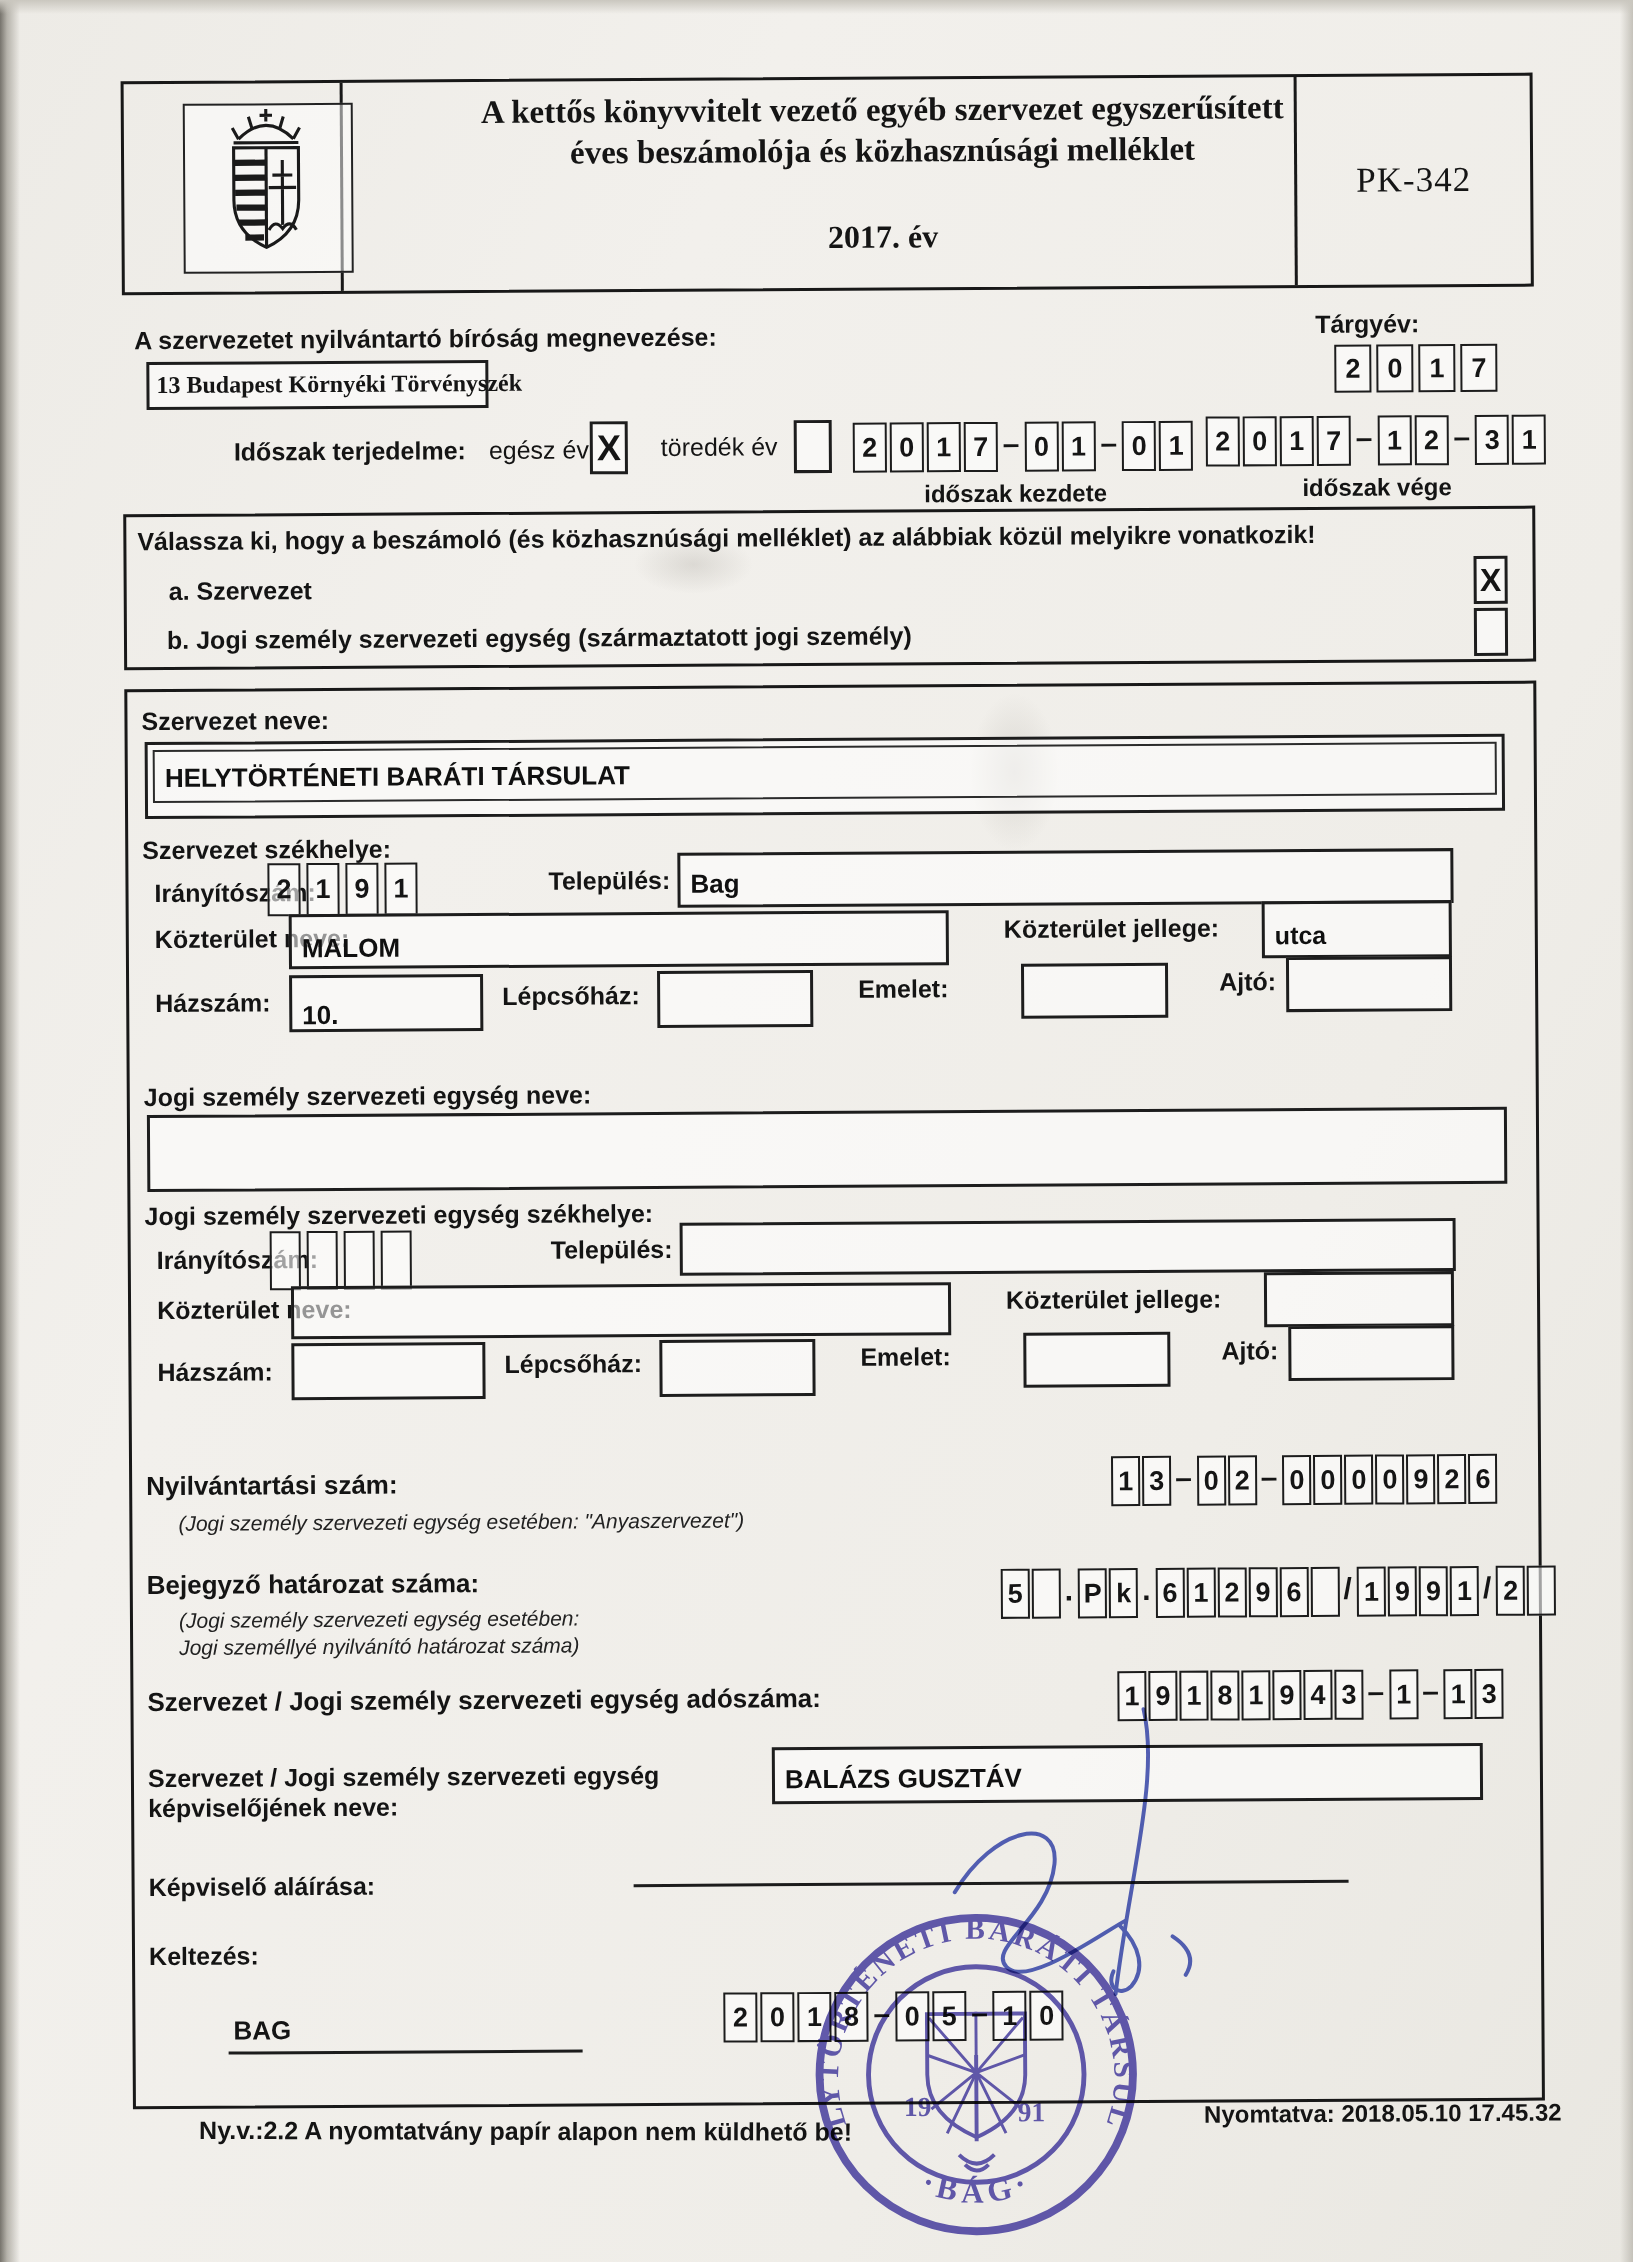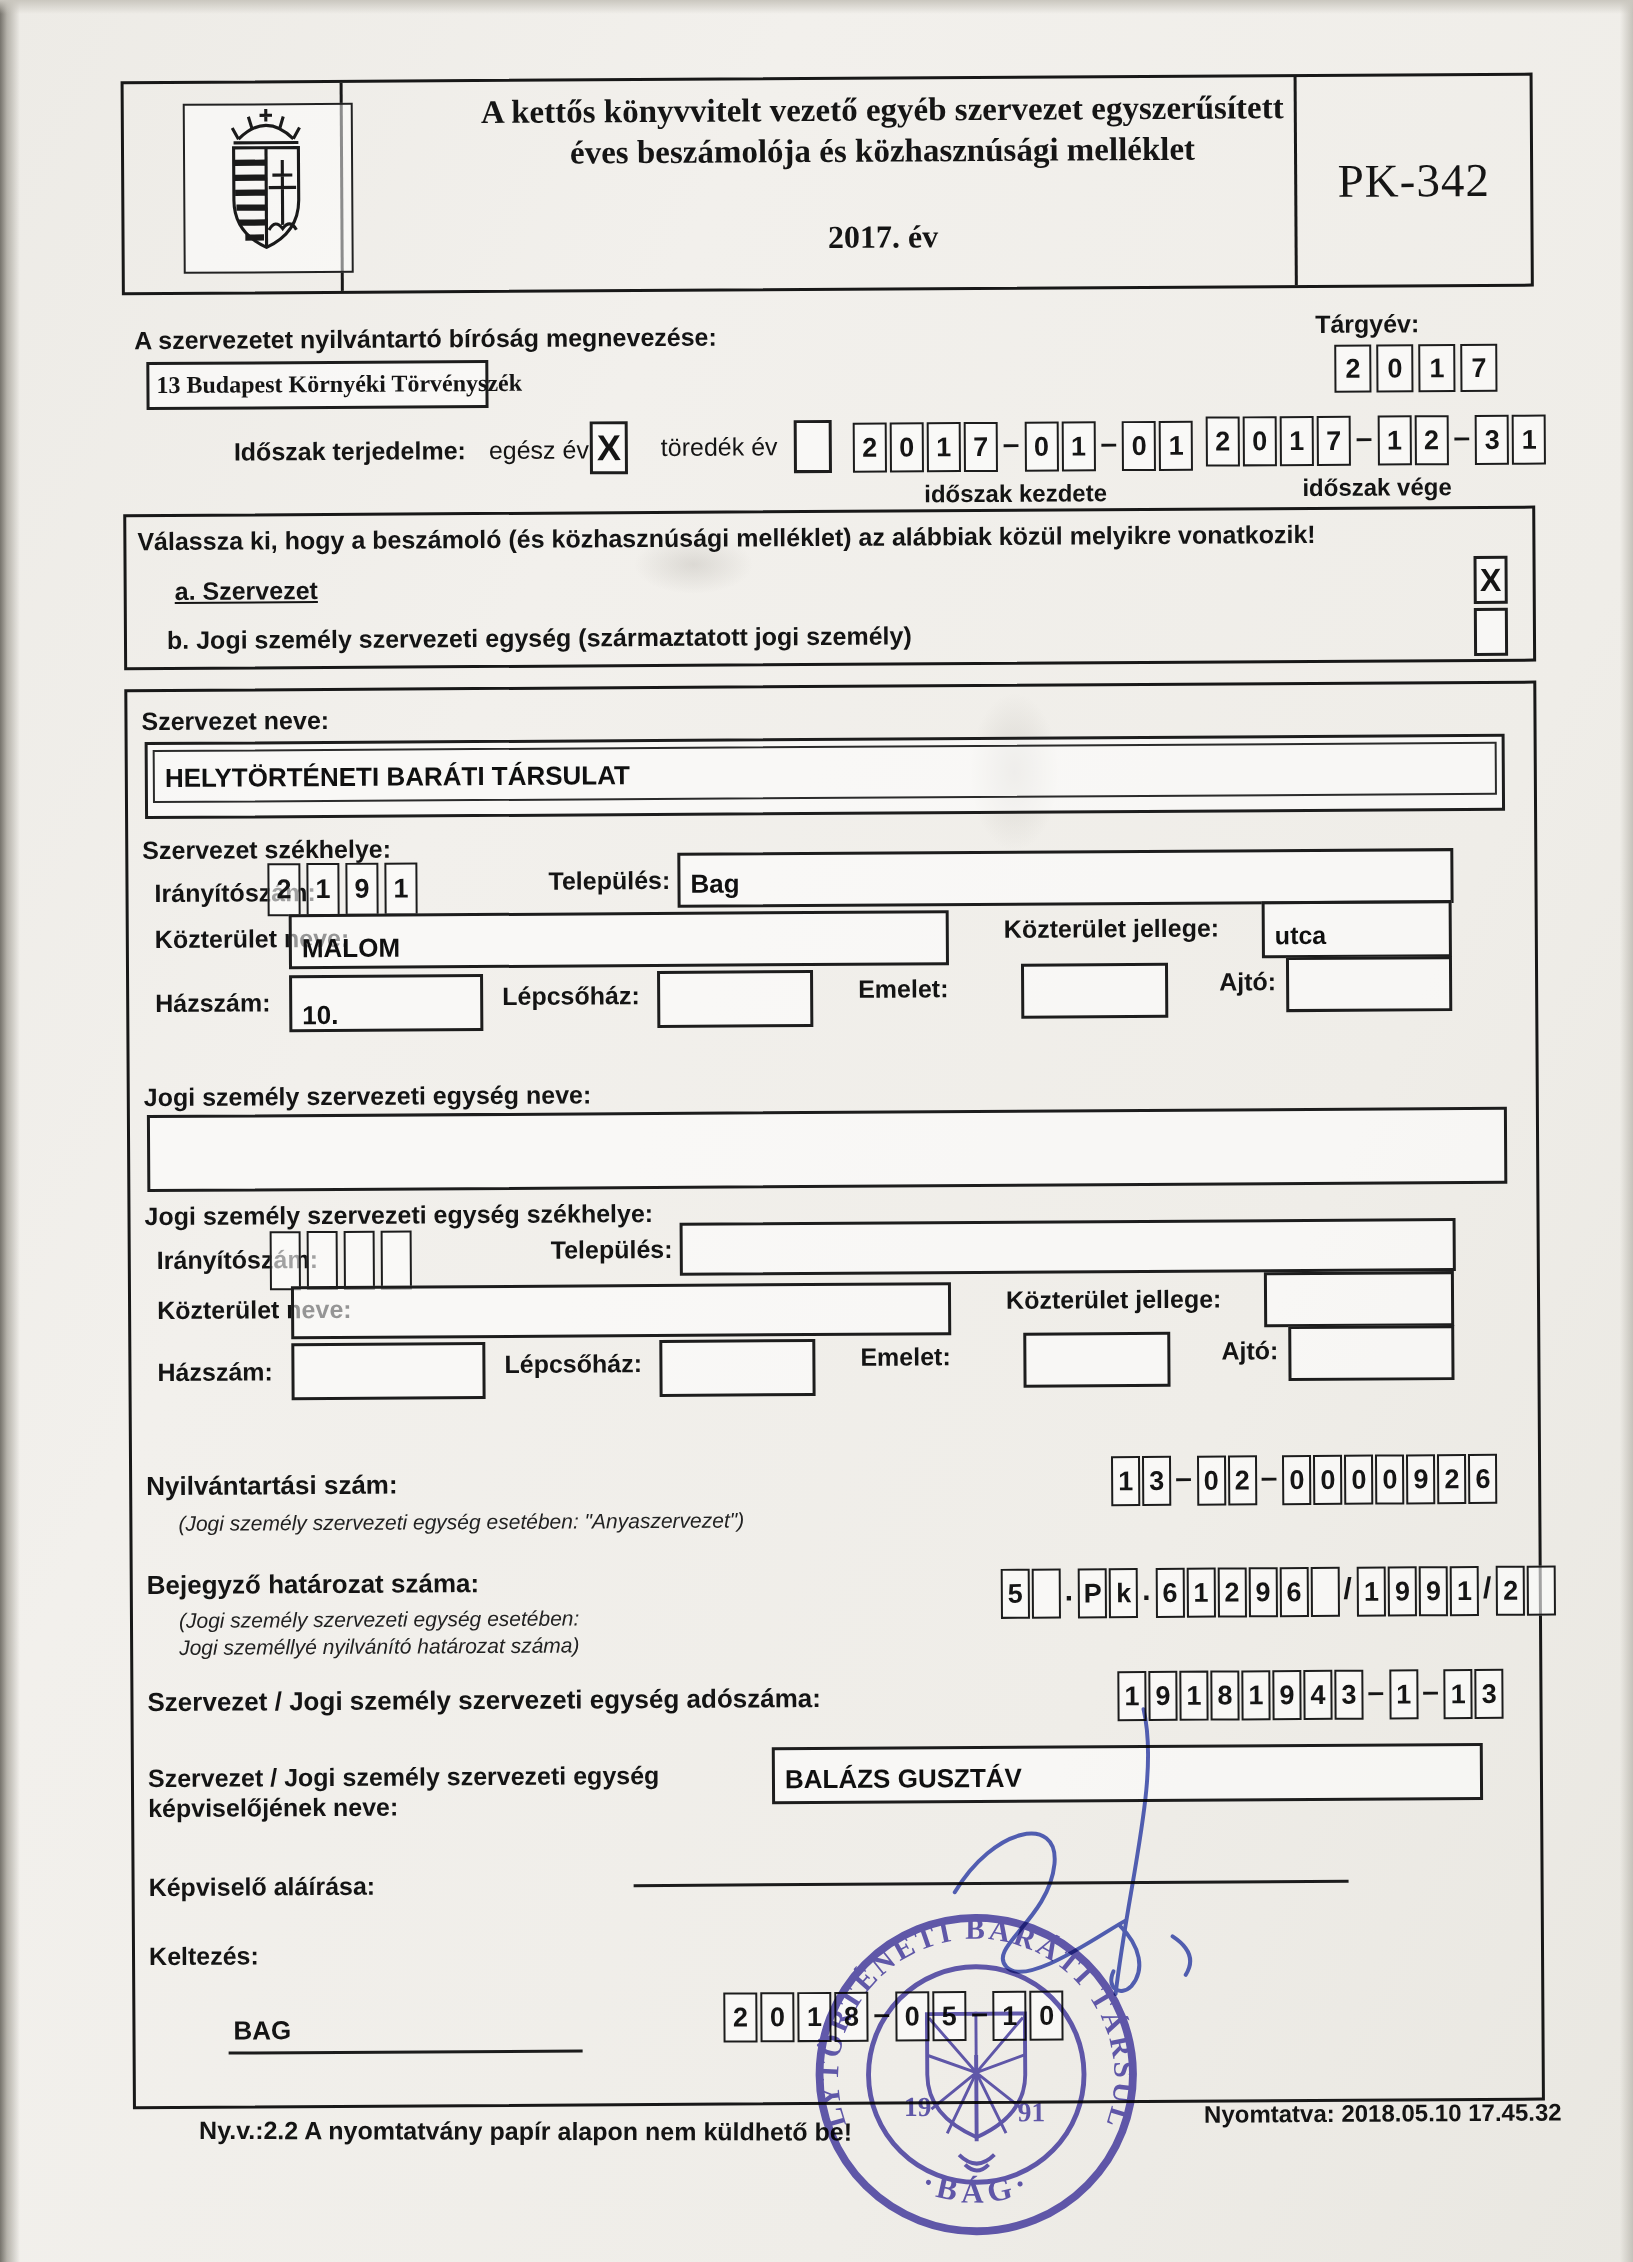--- a/index.html
+++ b/index.html
@@ -70,21 +70,21 @@
             </g>
           </svg>
         </div>
       </div>
       <div style="position:absolute;left:220px;top:0;width:1077px;height:100%;">
         <div class="serif" style="position:absolute;left:0;top:12px;width:100%;text-align:center;font-size:33px;font-weight:700;">A kettős könyvvitelt vezető egyéb szervezet egyszerűsített</div>
         <div class="serif" style="position:absolute;left:0;top:53px;width:100%;text-align:center;font-size:33px;font-weight:700;">éves beszámolója és közhasznúsági melléklet</div>
         <div class="serif" style="position:absolute;left:0;top:139px;width:100%;text-align:center;font-size:32px;font-weight:700;">2017. év</div>
       </div>
       <div style="position:absolute;right:0;top:0;width:233px;height:100%;border-left:3px solid #181818;display:flex;align-items:center;justify-content:center;">
-        <span class="serif" style="font-size:47px;letter-spacing:1px;">PK-342</span>
+        <span class="serif" style="font-size:35px;letter-spacing:1px;">PK-342</span>
       </div>
     </div>
 
     <div class="lbl" style="left:139px;top:322px;">A szervezetet nyilvántartó bíróság megnevezése:</div>
     <div class="lbl" style="left:1320px;top:313px;">Tárgyév:</div>
     <div class="cells c-ty" style="left:1339px;top:348px;">
         <span class="cellbox">2</span>
         <span class="cellbox">0</span>
         <span class="cellbox">1</span>
         <span class="cellbox">7</span>
@@ -120,21 +120,21 @@
         <span class="cellbox">1</span>
         <span class="cellbox">2</span>
         <span class="cellsep">–</span>
         <span class="cellbox">3</span>
         <span class="cellbox">1</span>
       </div>
     <div class="lbl" style="left:1267px;top:477px;width:228px;text-align:center;font-size:24px;">időszak vége</div>
 
     <div class="panel" style="left:127px;top:510px;width:1406px;height:150px;"></div>
     <div class="lbl" style="left:141px;top:523px;">Válassza ki, hogy a beszámoló (és közhasznúsági melléklet) az alábbiak közül melyikre vonatkozik!</div>
-    <div class="lbl" style="left:178px;top:573px;text-decoration:underline;">a. Szervezet</div>
+    <div class="lbl" style="left:172px;top:573px;">a. Szervezet</div>
     <div class="chk" style="left:1477px;top:560px;width:34px;height:48px;font-size:32px;">X</div>
     <div class="lbl" style="left:170px;top:622px;">b. Jogi személy szervezeti egység (származtatott jogi személy)</div>
     <div class="chk" style="left:1477px;top:612px;width:34px;height:48px;font-size:32px;"></div>
 
     <div class="panel" style="left:127px;top:685px;width:1406px;height:1414px;"></div>
 
     <div class="lbl" style="left:144px;top:703px;">Szervezet neve:</div>
     <div class="boxfield" style="left:147px;top:738px;width:1360px;height:77px;">
       <div class="band val">HELYTÖRTÉNETI BARÁTI TÁRSULAT</div>
     </div>

